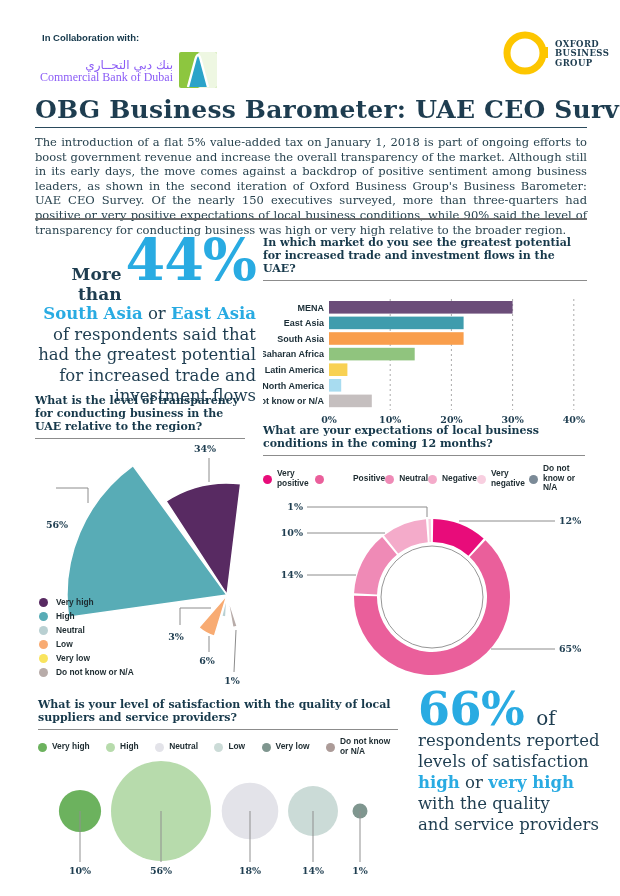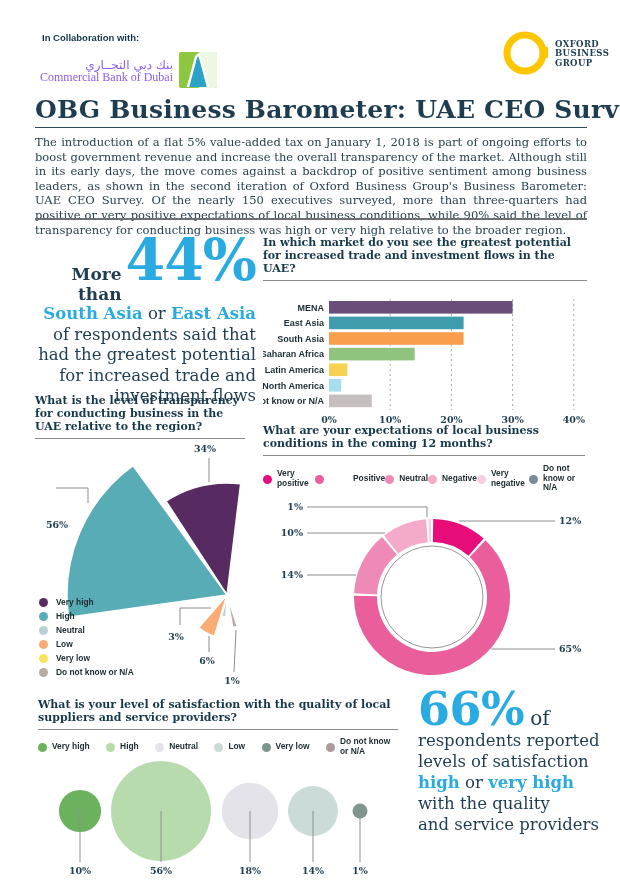--- a/index.html
+++ b/index.html
@@ -24,21 +24,21 @@
   .qrule{height:1.2px;background:#8c8c8c;margin-top:5px}
   
   .cyan{color:#29abe2;font-weight:bold}
   .c44{text-align:right;color:#1e3d50}
   .c44 .row1{display:flex;justify-content:flex-end;align-items:baseline}
   .c44 .pre{font-size:17px;font-weight:600}
   .c44 .big{font-size:57px;font-weight:bold;color:#29abe2;line-height:46px;letter-spacing:-1px;margin-left:4px}
   .c44 .ln{font-size:16.5px;line-height:20.5px}
   .c66{color:#1e3d50}
   .c66 .row1{display:flex;align-items:baseline}
-  .c66 .big{font-size:46px;font-weight:bold;color:#29abe2;line-height:42px;letter-spacing:-.5px;margin-right:6px}
+  .c66 .big{font-size:46px;font-weight:bold;color:#29abe2;line-height:42px;letter-spacing:-.5px;margin-right:12px}
   .c66 .of{font-size:20px}
   .c66 .ln{font-size:16.5px;line-height:21px}
   
   .dot{width:9px;height:9px;border-radius:50%;flex:none}
   .leglab{font-family:"Liberation Sans",sans-serif;font-size:8.4px;font-weight:bold;color:#1d2b30;line-height:9.6px}
   .legend-v .item{display:flex;align-items:center;margin-bottom:4.4px}
   .legend-v .dot{margin-right:8px}
   .legend-h{display:flex;justify-content:space-between}
   .legend-h .item{display:flex;align-items:center}
   .legend-h .dot{margin-right:5px;margin-top:1px}

